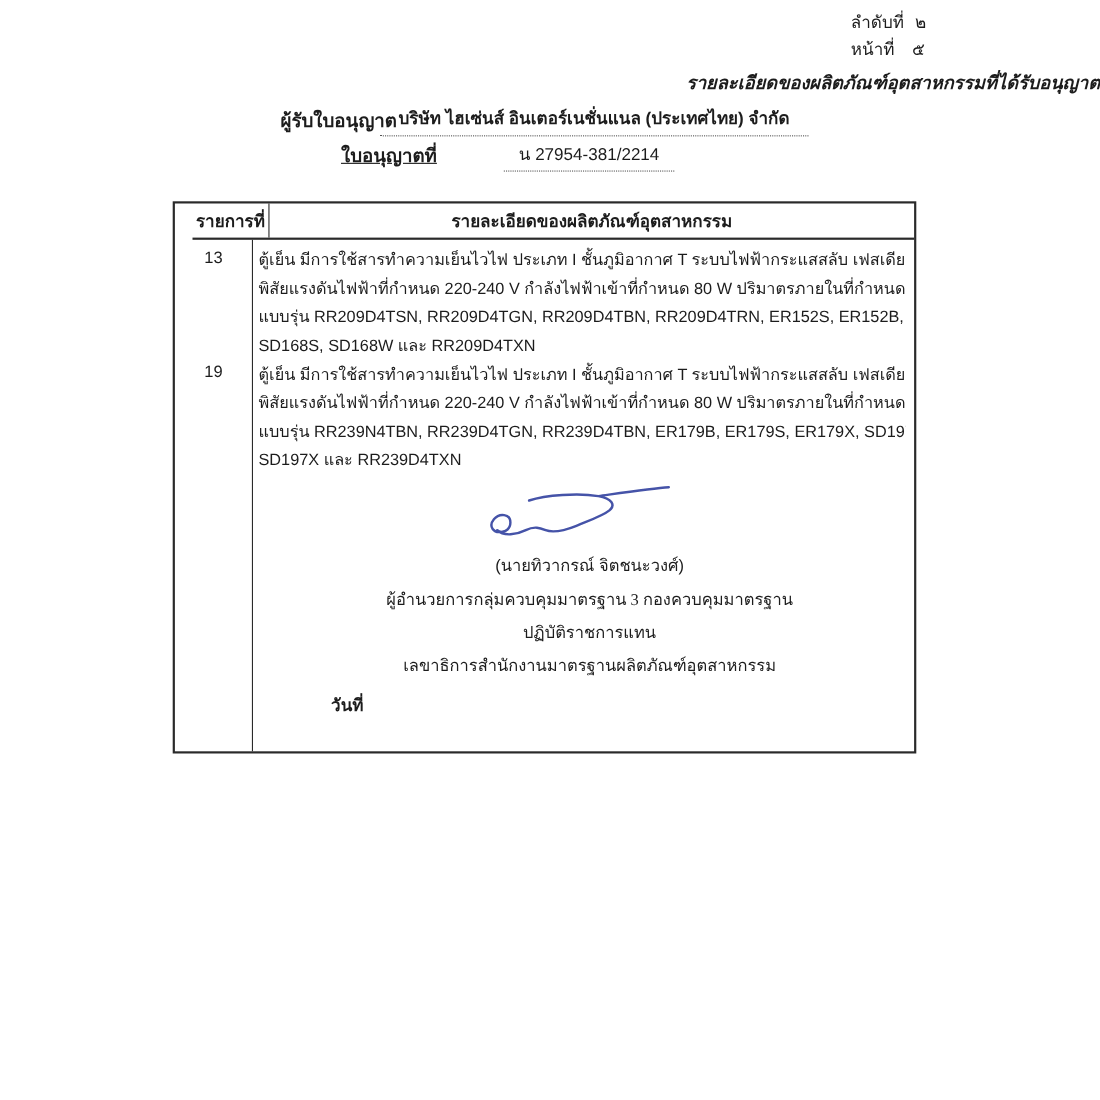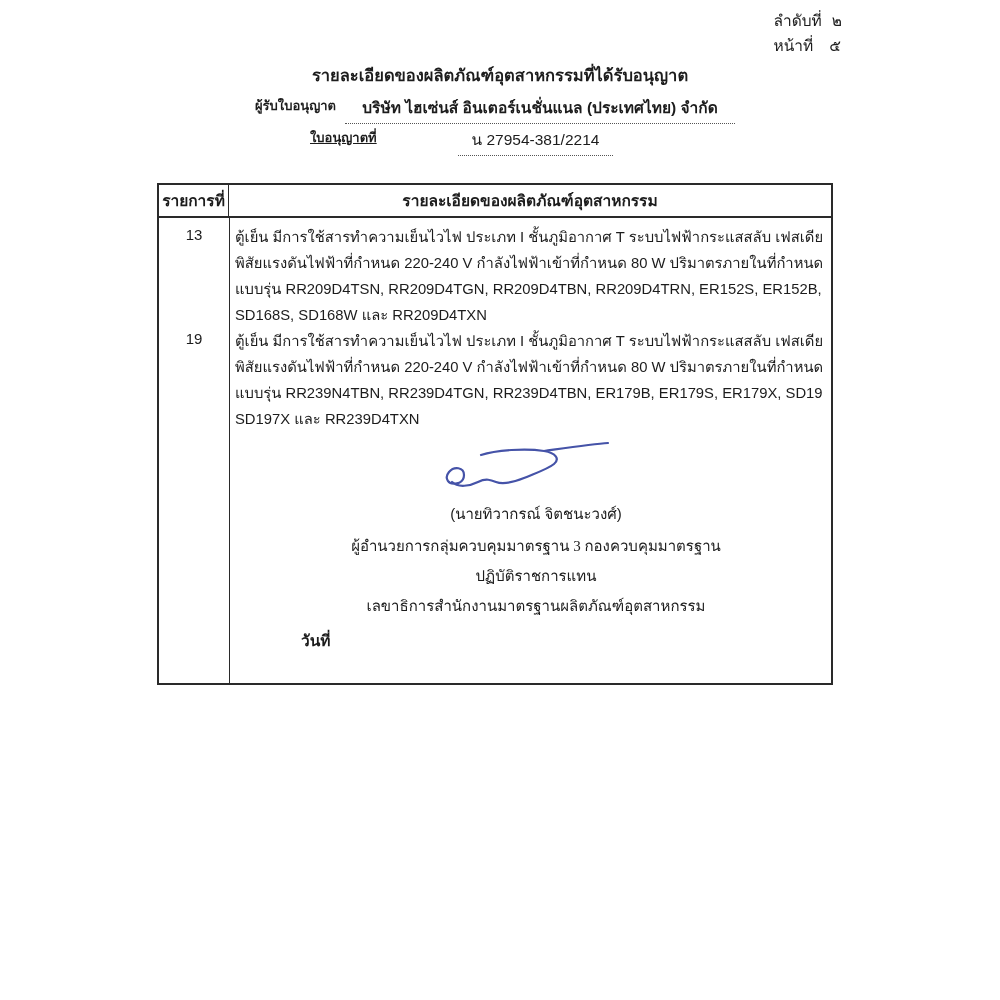--- a/index.html
+++ b/index.html
@@ -10,36 +10,36 @@
     color:#1c1c1c; font-size:15px;
   }
   .page { position:absolute; inset:0; background:#fff;border-radius:26px; }
 
   
   .corner { position:absolute; top:8px; right:158px; text-align:left; line-height:25px; font-size:15.5px; }
   .corner .row { display:flex; gap:10px; }
   .corner .row.second { gap:16px; }
 
   
-  .doc-title { position:absolute; top:62px; left:0; width:100%; text-align:center; font-weight:bold; font-size:16.5px; }
+  .doc-title { position:absolute; top:62px; left:0; width:100%; text-align:right; font-weight:bold; font-size:16.5px;font-style:italic; }
 
   
   .field-row { position:absolute; left:0; width:100%; }
   .licensee-row { top:95px; }
   .license-no-row { top:127px; }
-  .field-label { position:absolute; font-weight:bold; font-size:13px; }
+  .field-label { position:absolute; font-weight:bold; font-size:17px; }
   .licensee-row .field-label { left:255px; top:0; }
   .license-no-row .field-label { left:310px; top:0;text-decoration:underline; }
   .dotted-field { position:absolute; text-align:center; border-bottom:1.5px dotted #555; padding-bottom:3px; font-size:15.5px; }
   .licensee-row .dotted-field { left:345px; width:390px; top:0;font-weight:bold; }
   .license-no-row .dotted-field { left:458px; width:155px; top:0; }
 
   
   .license-table { position:absolute; left:157px; top:183px; width:676px; height:502px; border:2px solid #2a2a2a; }
-  .t-header { display:flex; height:33px; border-bottom:2px solid #2a2a2a; font-weight:bold; font-size:15.5px; }
+  .t-header { display:flex; height:33px; border-bottom:2px solid #2a2a2a; font-weight:bold; font-size:15.5px;margin-left:16px; }
   .t-header .h-no { width:70px; border-right:1.5px solid #2a2a2a; display:flex; align-items:center; justify-content:center; }
   .t-header .h-detail { flex:1; display:flex; align-items:center; justify-content:center; }
   .t-body { position:relative; height:465px; }
   .no-col-border { position:absolute; left:70px; top:0; bottom:0; width:0; border-left:1.5px solid #2a2a2a; }
   .item-no { position:absolute; left:0; width:70px; text-align:center; font-size:15px; }
   .item-no.n13 { top:8px; }
   .item-no.n14 { top:112px; }
   .detail-lines { position:absolute; left:76px; top:6px; right:8px; }
   .detail-line { height:26px; line-height:26px; font-size:14.8px; white-space:nowrap; overflow:hidden; }
 

